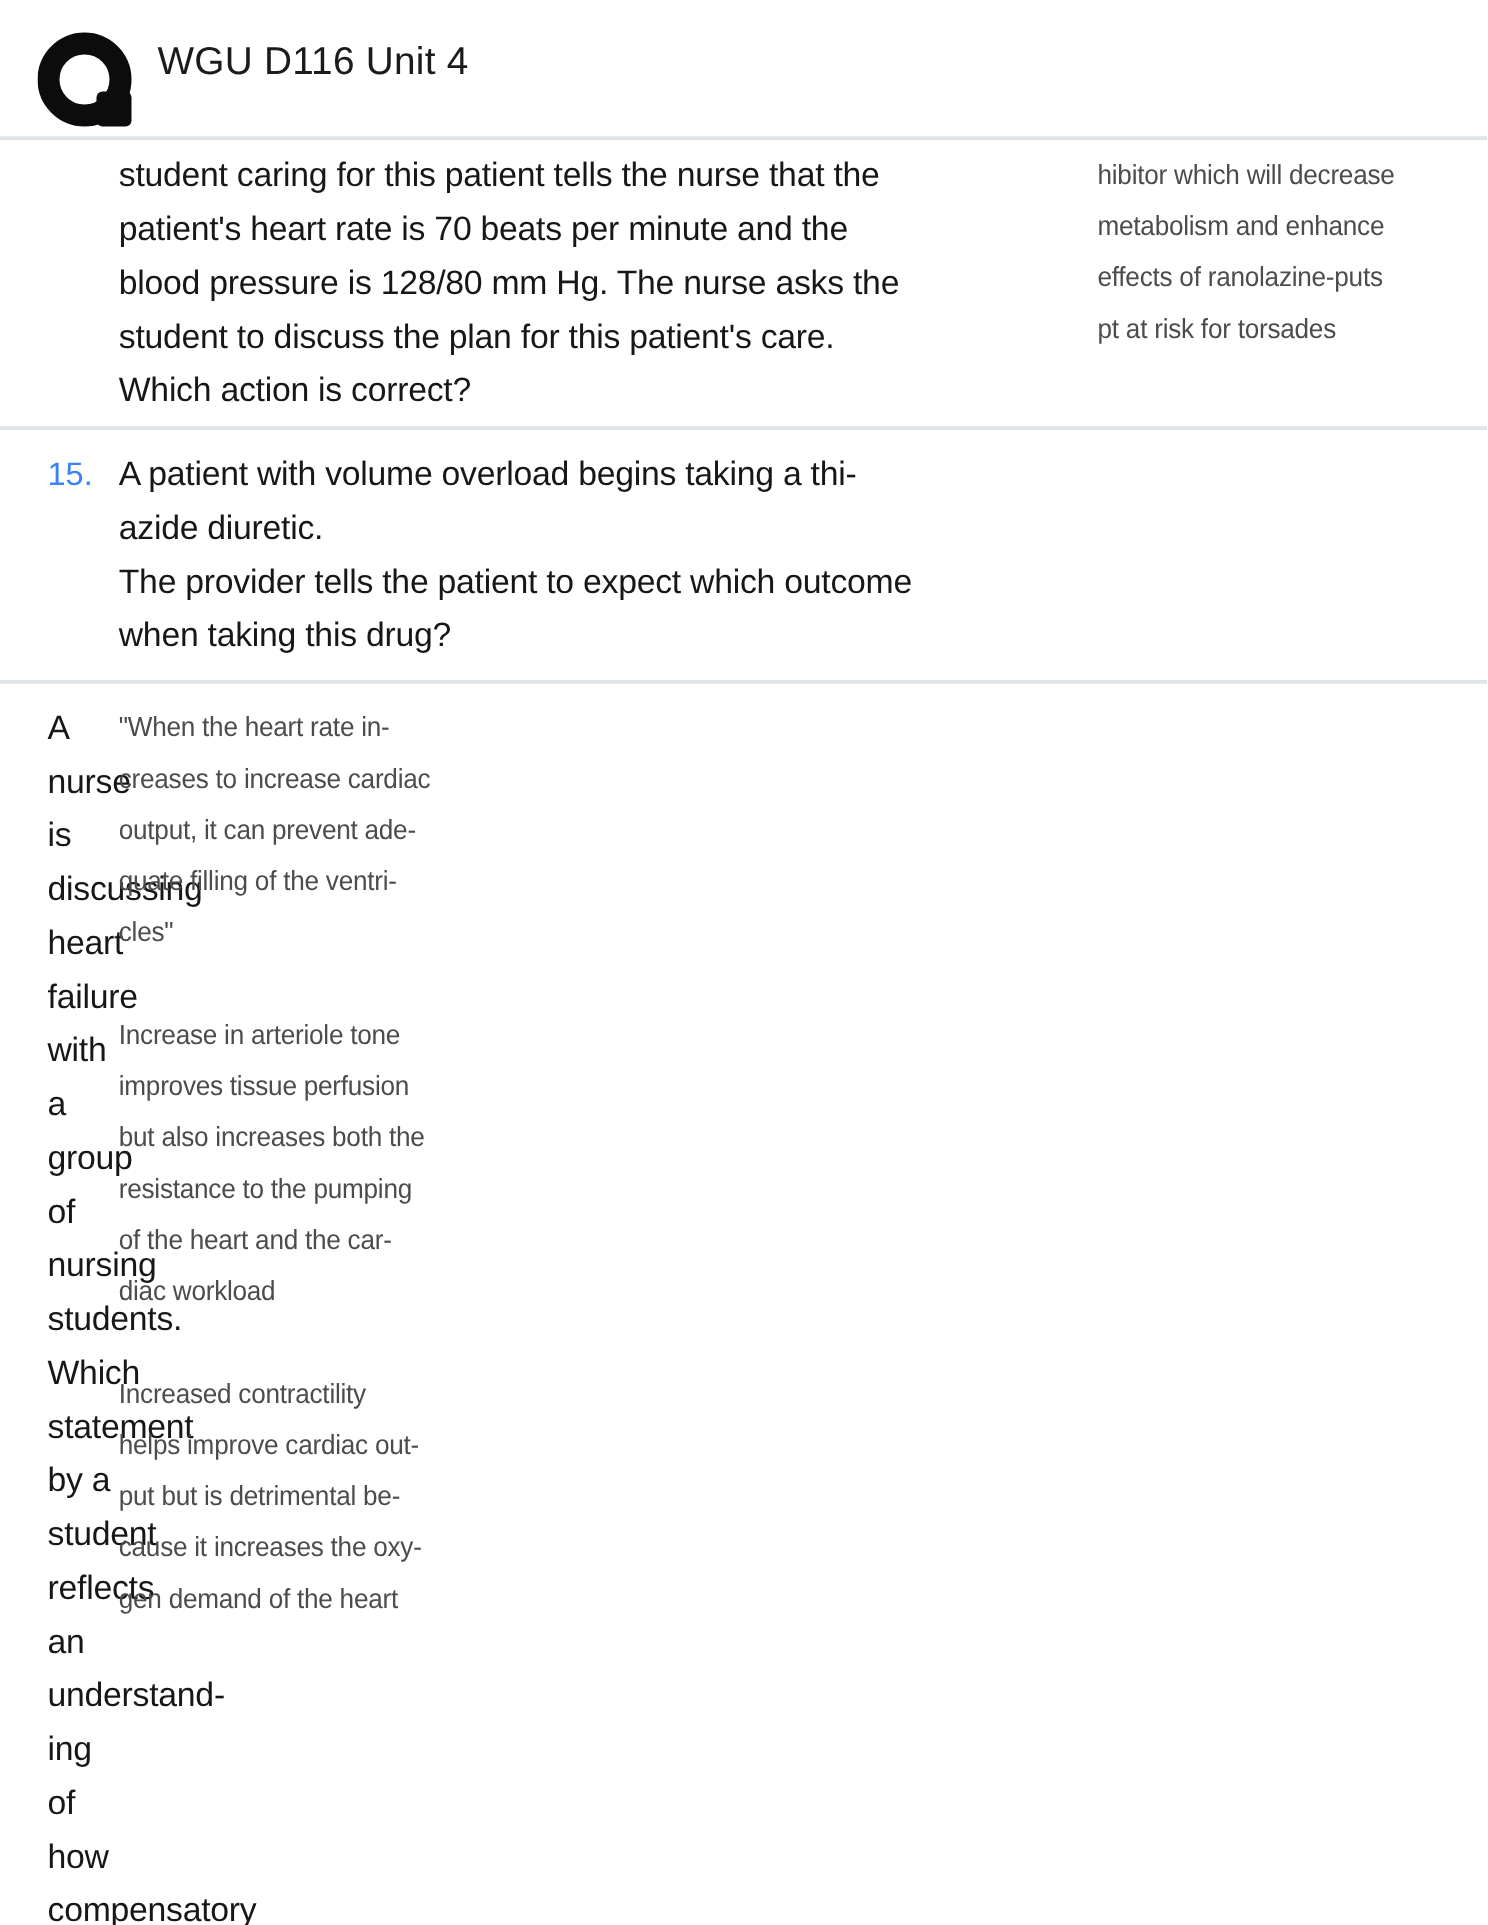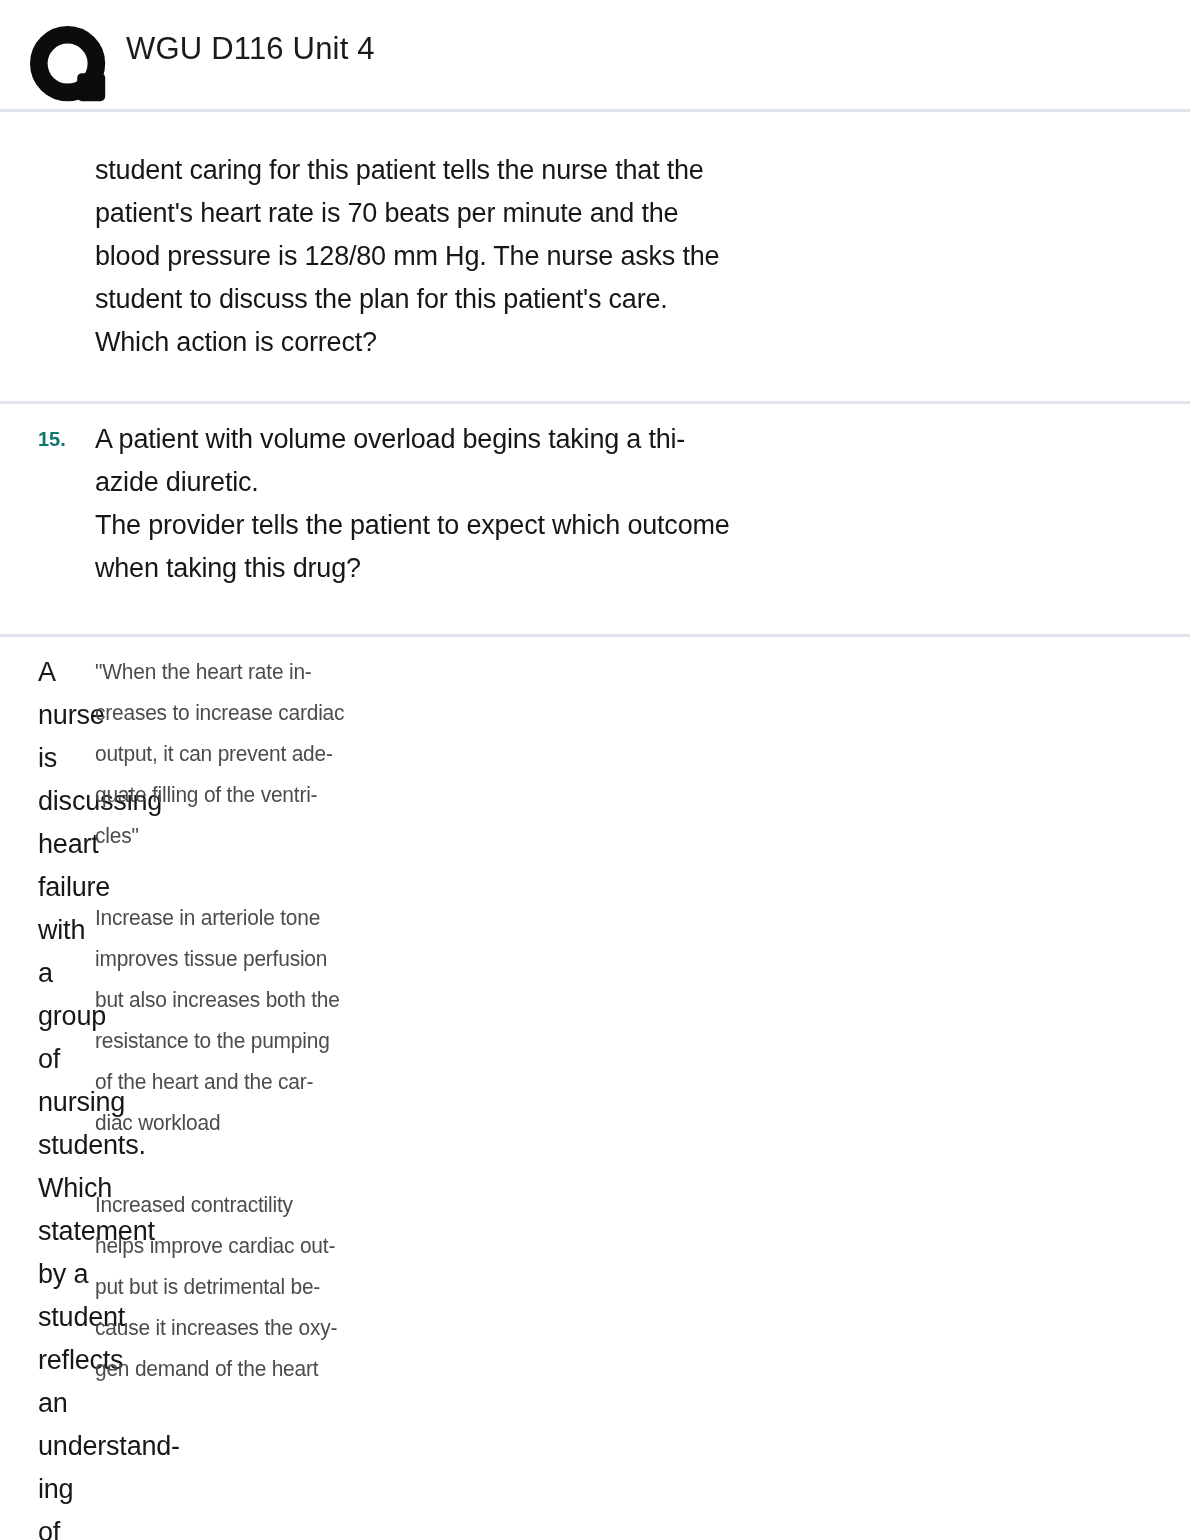--- a/index.html
+++ b/index.html
@@ -42,28 +42,27 @@
     font-weight: 300;
     color: #757575;
     letter-spacing: -0.2px;
   }
 
   
   .row {
     display: grid;
     grid-template-columns: 57px 783px 1fr;
     padding: 7px 30px 7px 38px;
-    margin-top: 30px;
   }
   .row + .row { border-top: 3px solid #dee3ec; padding-top: 14px; padding-bottom: 14px; }
 
   .num {
-    font-size: 20px;
-    color: #0f766e;
-    font-weight: 700;
+    font-size: 26px;
+    color: #3b82f6;
+    font-weight: 400;
     line-height: 43px;
   }
   .question {
     font-size: 27px;
     color: #171717;
     line-height: 43px;
     letter-spacing: -0.2px;
     white-space: pre-line;
   }
   .answer-wrap { overflow: visible; }
@@ -108,20 +107,26 @@
     </div>
   </header>
 
   <section class="row">
     <div class="num"></div>
     <div class="question">student caring for this patient tells the nurse that the
 patient's heart rate is 70 beats per minute and the
 blood pressure is 128/80 mm Hg. The nurse asks the
 student to discuss the plan for this patient's care.
 Which action is correct?</div>
+    <div class="answer-wrap">
+      <div class="answer">hibitor which will decrease
+metabolism and enhance
+effects of ranolazine-puts
+pt at risk for torsades</div>
+    </div>
   </section>
 
   <section class="row">
     <div class="num">15.</div>
     <div class="question">A patient with volume overload begins taking a thi-
 azide diuretic.
 The provider tells the patient to expect which outcome
 when taking this drug?</div>
   </section>
 

